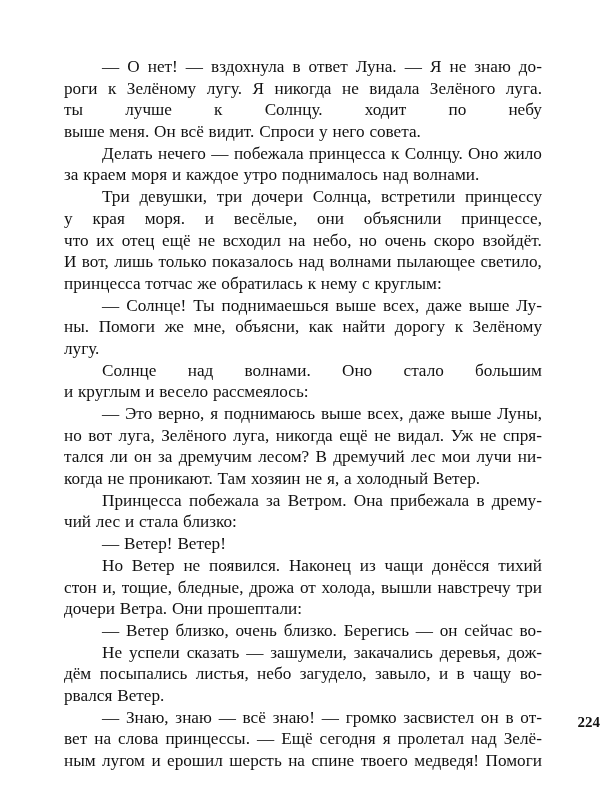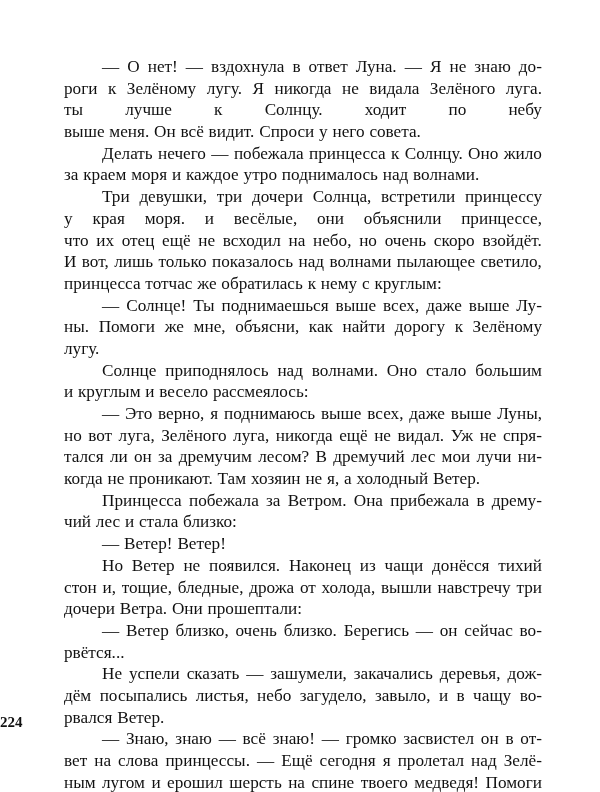--- a/index.html
+++ b/index.html
@@ -8,21 +8,21 @@
     position: absolute; left: 64px; top: 56px; width: 478px;
     font-family: "Liberation Serif", "DejaVu Serif", serif;
     font-size: 17.2px; line-height: 21.7px; color: #111111;
   }
   .line { white-space: nowrap; display: flex; justify-content: space-between; height: 21.7px; }
   .line.last { justify-content: flex-start; }
   .line.indent { padding-left: 38px; }
   .line span.w { display: inline-block; }
   .line.last span.w { margin-right: 0.28em; }
   .pnum {
-    position: absolute; left: 0; width: 600px; top: 714px; text-align: left;
+    position: absolute; left: 0; width: 600px; top: 714px; text-align: right;
     font-family: "Liberation Serif", "DejaVu Serif", serif; font-size: 15px; font-weight: bold; color: #111;
   }
 </style>
 </head>
 <body>
 
 <div class="page" id="body">
     <div class="line indent">
       <span class="w">—</span>
       <span class="w">О</span>
@@ -167,21 +167,20 @@
       <span class="w">найти</span>
       <span class="w">дорогу</span>
       <span class="w">к</span>
       <span class="w">Зелёному</span>
     </div>
     <div class="line last">
       <span class="w">лугу.</span>
     </div>
     <div class="line indent">
       <span class="w">Солнце</span>
-      <span class="w">приподнялось</span>
       <span class="w">над</span>
       <span class="w">волнами.</span>
       <span class="w">Оно</span>
       <span class="w">стало</span>
       <span class="w">большим</span>
     </div>
     <div class="line last">
       <span class="w">и</span>
       <span class="w">круглым</span>
       <span class="w">и</span>
@@ -296,23 +295,20 @@
       <span class="w">Ветер</span>
       <span class="w">близко,</span>
       <span class="w">очень</span>
       <span class="w">близко.</span>
       <span class="w">Берегись</span>
       <span class="w">—</span>
       <span class="w">он</span>
       <span class="w">сейчас</span>
       <span class="w">во-</span>
     </div>
-    <div class="line last">
-      <span class="w">рвётся...</span>
-    </div>
     <div class="line indent">
       <span class="w">Не</span>
       <span class="w">успели</span>
       <span class="w">сказать</span>
       <span class="w">—</span>
       <span class="w">зашумели,</span>
       <span class="w">закачались</span>
       <span class="w">деревья,</span>
       <span class="w">дож-</span>
     </div>

